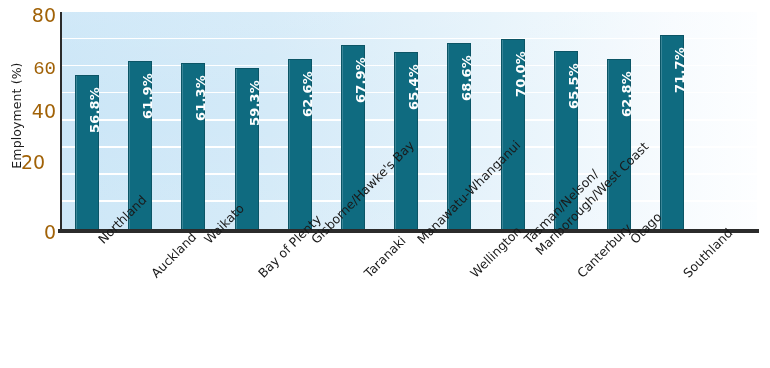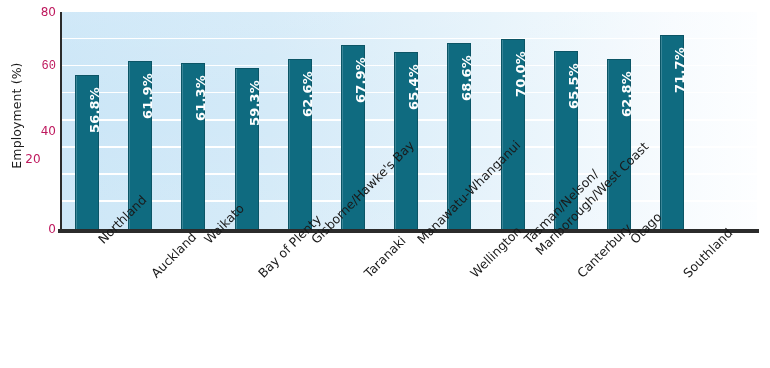--- a/index.html
+++ b/index.html
@@ -34,22 +34,22 @@
     letter-spacing: 0.1px;
     white-space: nowrap;
   }
 
   
   .y-tick {
     position: absolute;
     right: 0;
     width: 46px;
     text-align: right;
-    font-size: 12px;
-    color: #be185d;
+    font-size: 19px;
+    color: #a16207;
     line-height: 1;
   }
   #y-ticks {
     position: absolute;
     left: 0px; top: 0px;
     width: 56px; height: 240px;
   }
 
   
   #plot-area {
@@ -125,21 +125,21 @@
 </head>
 <body>
 
 <div id="chart-root">
 
   <div id="y-axis-title">Employment (%)</div>
 
   <div id="y-ticks">
       <div class="y-tick" style="top: 6px;">80</div>
       <div class="y-tick" style="top: 60.25px; font-family: Liberation Mono, monospace;">60</div>
-      <div class="y-tick" style="top: 125px;">40</div>
+      <div class="y-tick" style="top: 102px;">40</div>
       <div class="y-tick" style="top: 153px; text-align: center;">20</div>
       <div class="y-tick" style="top: 223px;">0</div>
     </div>
 
   <div id="plot-area">
     <div id="gridlines">
         <div class="gridline" style="bottom: 217px;"></div>
         <div class="gridline" style="bottom: 189.875px;"></div>
         <div class="gridline" style="bottom: 162.75px;"></div>
         <div class="gridline" style="bottom: 135.625px;"></div>

